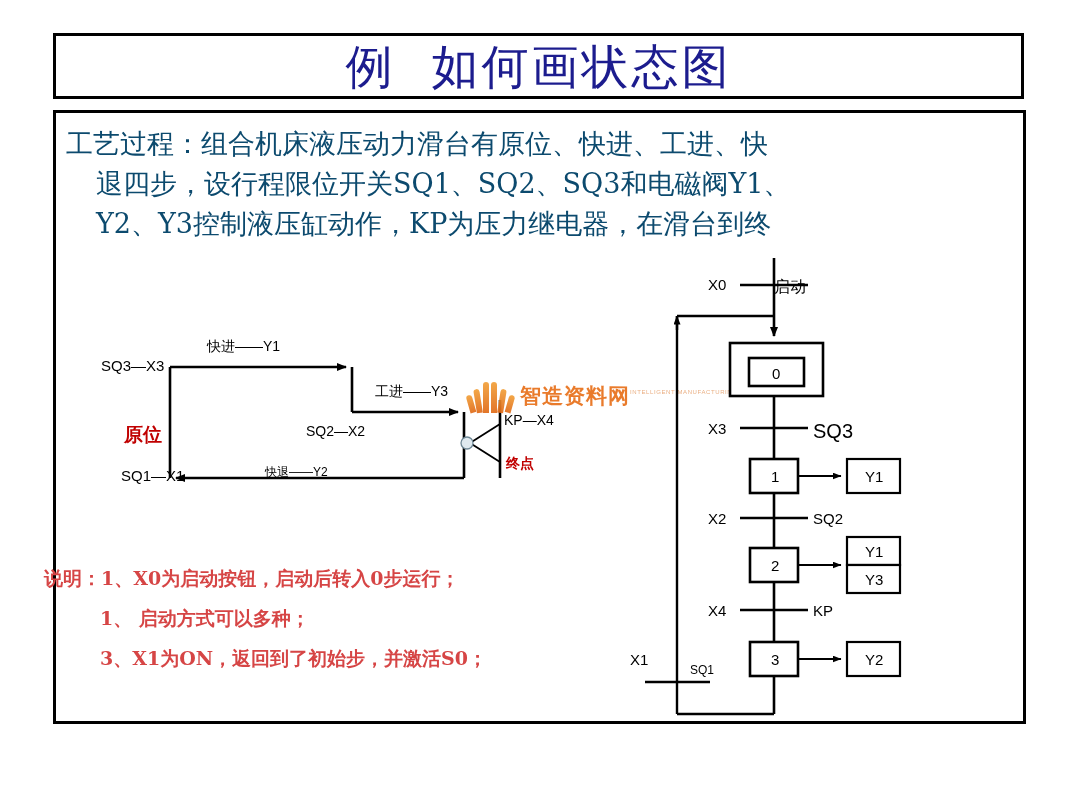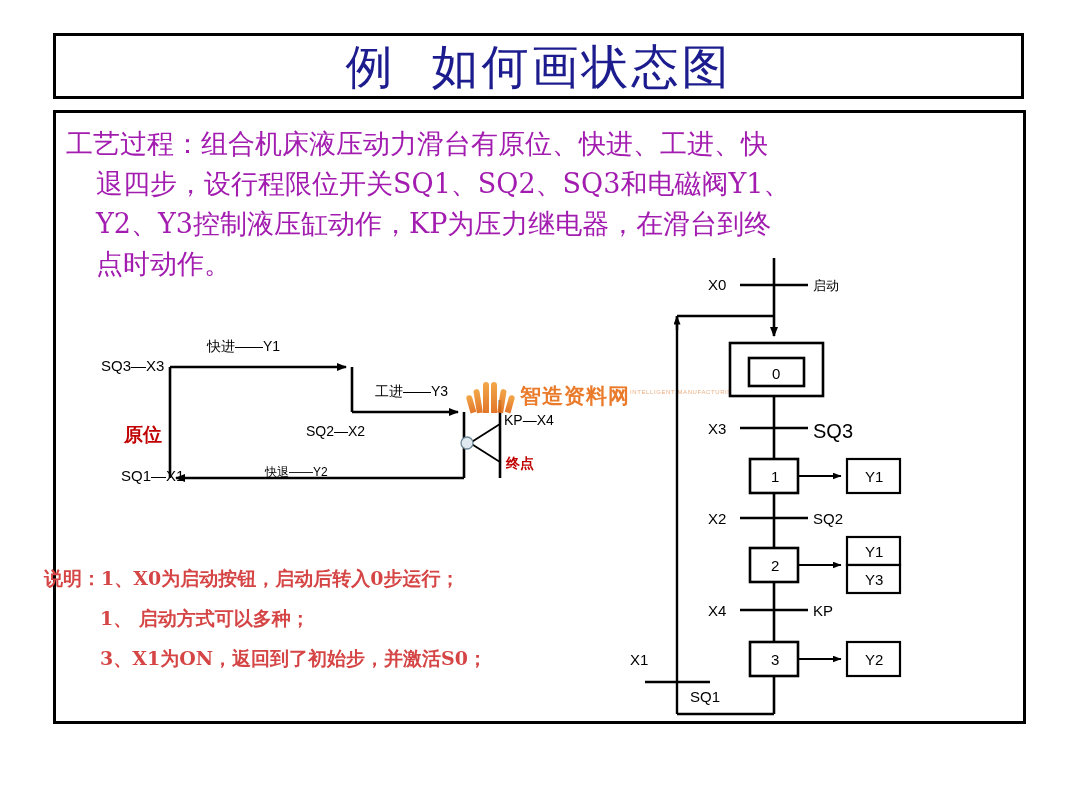--- a/index.html
+++ b/index.html
@@ -54,21 +54,21 @@
 
   
   #paragraph {
     position: absolute;
     left: 66px;
     top: 124px;
     width: 940px;
     font-family: "DejaVu Serif", "Liberation Serif", serif;
     font-size: 27px;
     line-height: 40px;
-    color: #a21caf;
+    color: #0c4a6e;
     text-indent: 0;
   }
   #paragraph .ln {
     display: block;
     white-space: pre;
   }
   #paragraph .ln.indent { padding-left: 30px; }
 
   
   .lbl {
@@ -161,21 +161,20 @@
   <div id="title-box">
     <div id="title-text">例  如何画状态图</div>
   </div>
 
   <div id="body-frame"></div>
 
   <div id="paragraph">
     <span class="ln">工艺过程：组合机床液压动力滑台有原位、快进、工进、快</span>
     <span class="ln indent">退四步，设行程限位开关SQ1、SQ2、SQ3和电磁阀Y1、</span>
     <span class="ln indent">Y2、Y3控制液压缸动作，KP为压力继电器，在滑台到终</span>
-    <span class="ln indent">点时动作。</span>
   </div>
 
   <svg class="layer" viewBox="0 0 1080 810">
     <defs>
       <marker id="ah" markerWidth="10" markerHeight="8" refX="9" refY="4" orient="auto" markerUnits="userSpaceOnUse">
         <path d="M0,0 L10,4 L0,8 z" fill="#000"></path>
       </marker>
       <marker id="ahs" markerWidth="9" markerHeight="7" refX="8.5" refY="3.5" orient="auto" markerUnits="userSpaceOnUse">
         <path d="M0,0 L9,3.5 L0,7 z" fill="#000"></path>
       </marker>
@@ -263,33 +262,33 @@
 
     <rect x="750" y="642" width="48" height="34" fill="#fff" stroke="#000" stroke-width="2.6"></rect>
 
     <path d="M798,659 L841,659" stroke="#000" stroke-width="2" fill="none" marker-end="url(#ahs)"></path>
     <rect x="847" y="642" width="53" height="34" fill="#fff" stroke="#000" stroke-width="2.2"></rect>
 
     <path d="M774,676 L774,714" stroke="#000" stroke-width="2.6" fill="none"></path>
   </svg>
 
   <div class="lbl" style="left:708px; top:277px; font-size:15px;">X0</div>
-  <div class="lbl" style="left:813px; top:279px; font-size:13px;">启动</div>
+  <div class="lbl" style="left:774px; top:279px; font-size:16px;">启动</div>
 
   <div class="lbl" style="left:708px; top:421px; font-size:15px;">X3</div>
   <div class="lbl" style="left:813px; top:421px; font-size:20px;">SQ3</div>
 
   <div class="lbl" style="left:708px; top:511px; font-size:15px;">X2</div>
   <div class="lbl" style="left:813px; top:511px; font-size:15px;">SQ2</div>
 
   <div class="lbl" style="left:708px; top:603px; font-size:15px;">X4</div>
   <div class="lbl" style="left:813px; top:603px; font-size:15px;">KP</div>
 
   <div class="lbl" style="left:630px; top:652px; font-size:15px;">X1</div>
-  <div class="lbl" style="left:690px; top:689px; font-size:15px;">SQ1</div>
+  <div class="lbl" style="left:690px; top:664px; font-size:12px;">SQ1</div>
 
   <div class="boxtext" style="left:772px; top:366px;">0</div>
   <div class="boxtext" style="left:771px; top:469px;">1</div>
   <div class="boxtext" style="left:771px; top:558px;">2</div>
   <div class="boxtext" style="left:771px; top:652px;">3</div>
 
   <div class="boxtext" style="left:865px; top:469px;">Y1</div>
   <div class="boxtext" style="left:865px; top:544px;">Y1</div>
   <div class="boxtext" style="left:865px; top:572px;">Y3</div>
   <div class="boxtext" style="left:865px; top:652px;">Y2</div>

